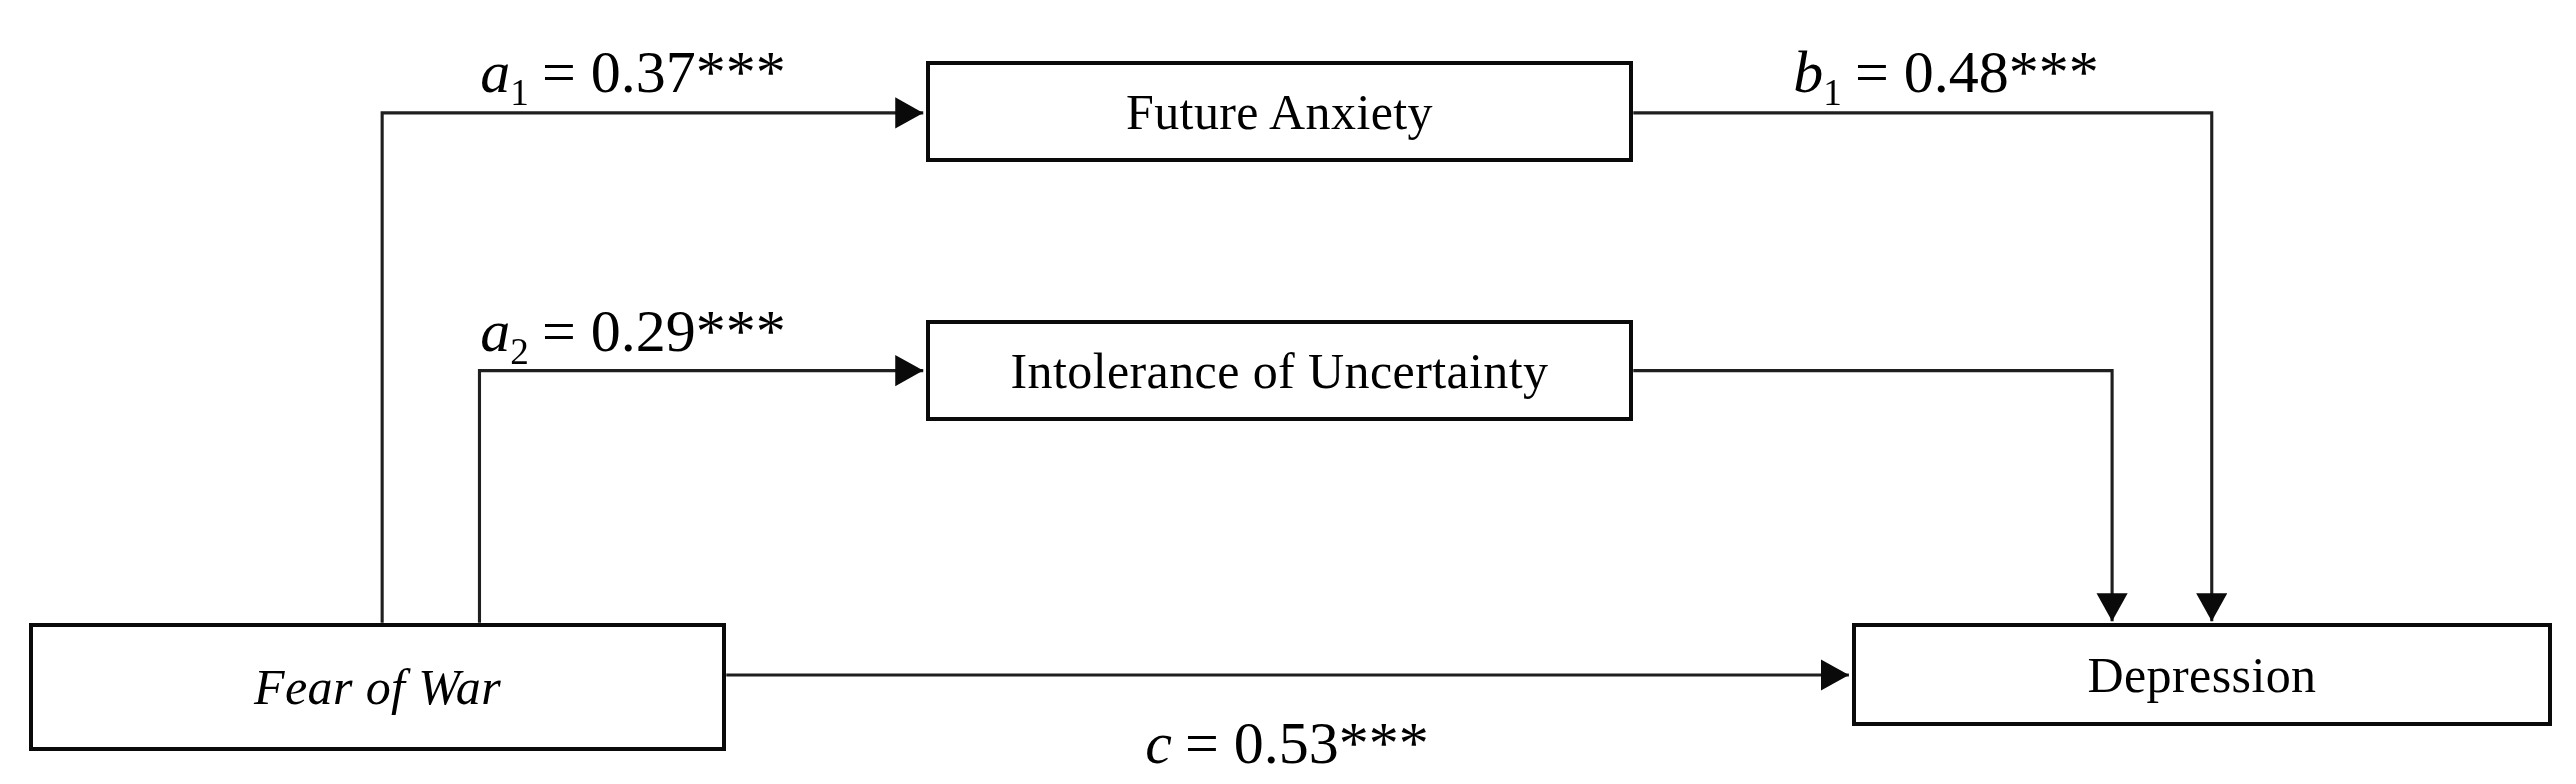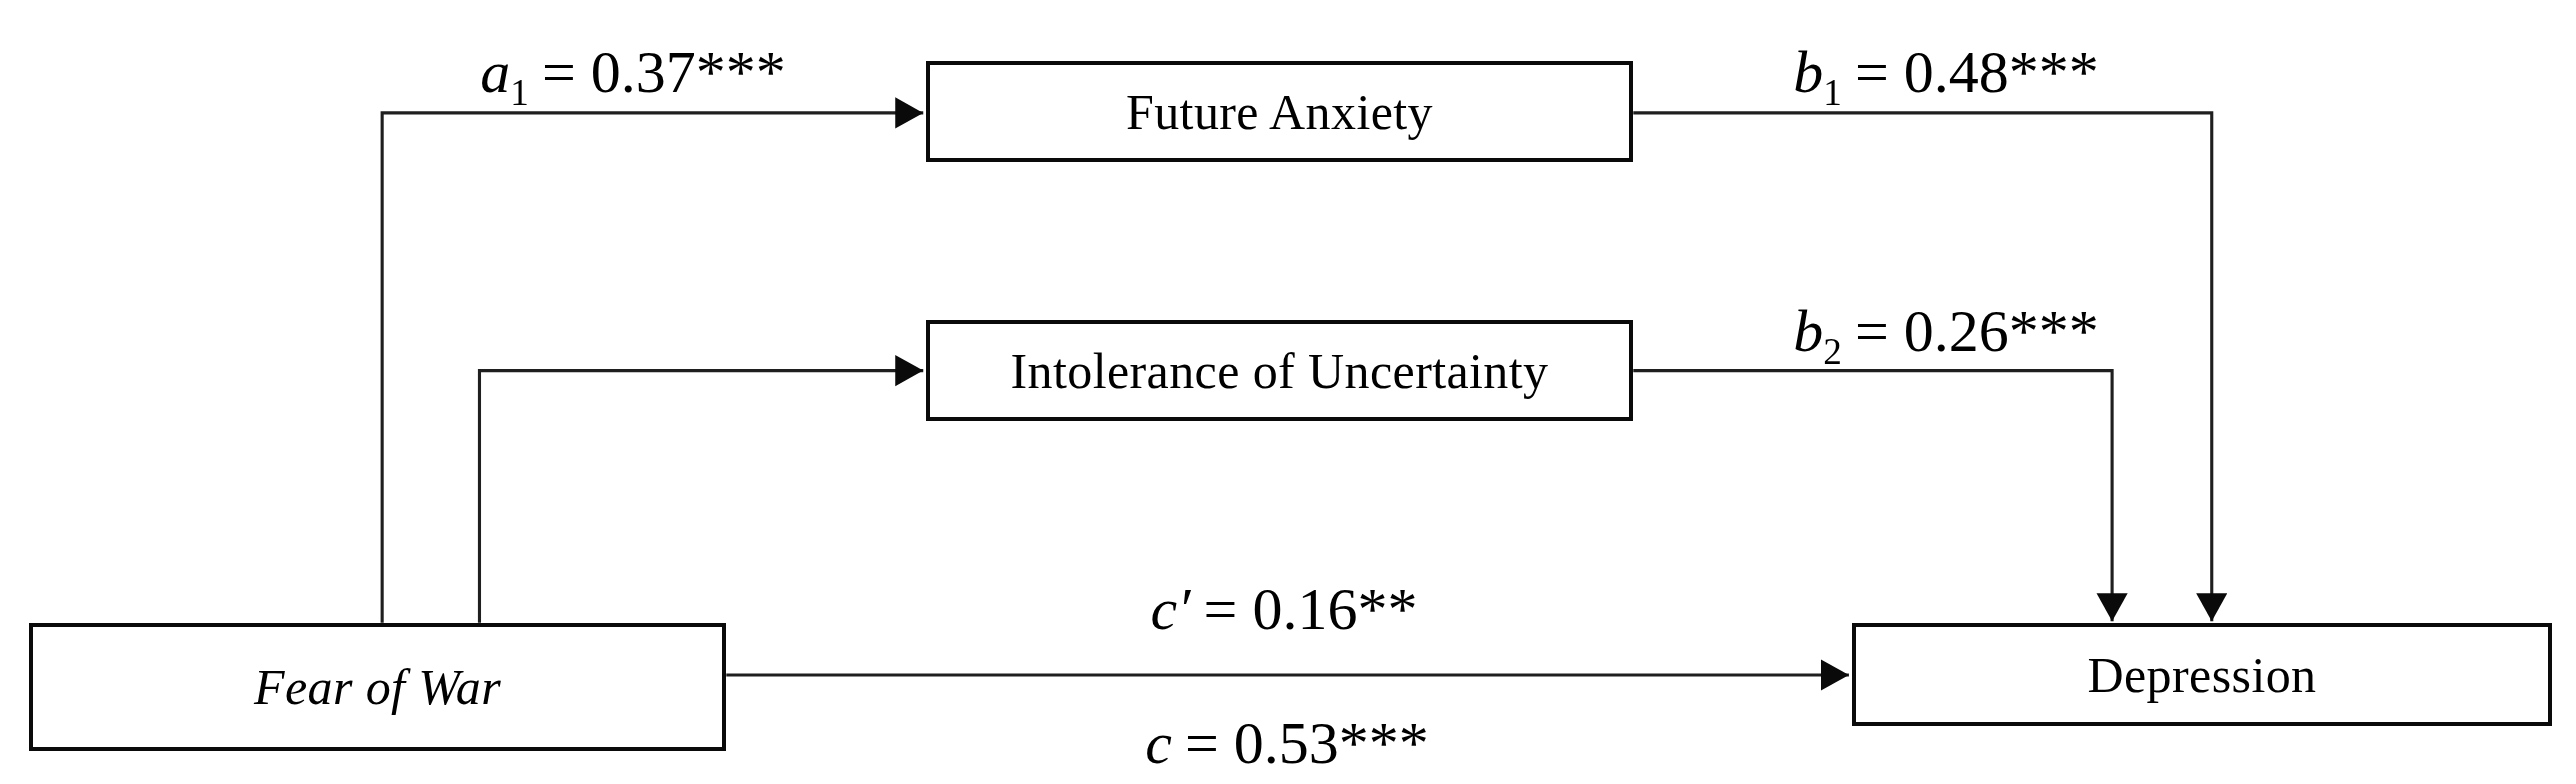--- a/index.html
+++ b/index.html
@@ -100,27 +100,24 @@
   </div>
 
   <div class="plabel label-a1">
     <span class="coef-var">a</span><sub>1</sub><span class="coef-eq">= 0.37***</span>
   </div>
 
   <div class="plabel label-b1">
     <span class="coef-var">b</span><sub>1</sub><span class="coef-eq">= 0.48***</span>
   </div>
 
-
-  <div class="plabel label-b2">
-    <span class="coef-var">b</span><sub>2</sub><span class="coef-eq">= 0.26***</span>
+  <div class="plabel label-a2">
+    <span class="coef-var">a</span><sub>2</sub><span class="coef-eq">= 0.29***</span>
   </div>
 
-  <div class="plabel label-cprime">
-    <span class="coef-var">c′</span><span class="coef-eq">= 0.16**</span>
-  </div>
+
 
   <div class="plabel label-c">
     <span class="coef-var">c</span><span class="coef-eq">= 0.53***</span>
   </div>
 
 </div>
 
 
 </body></html>

